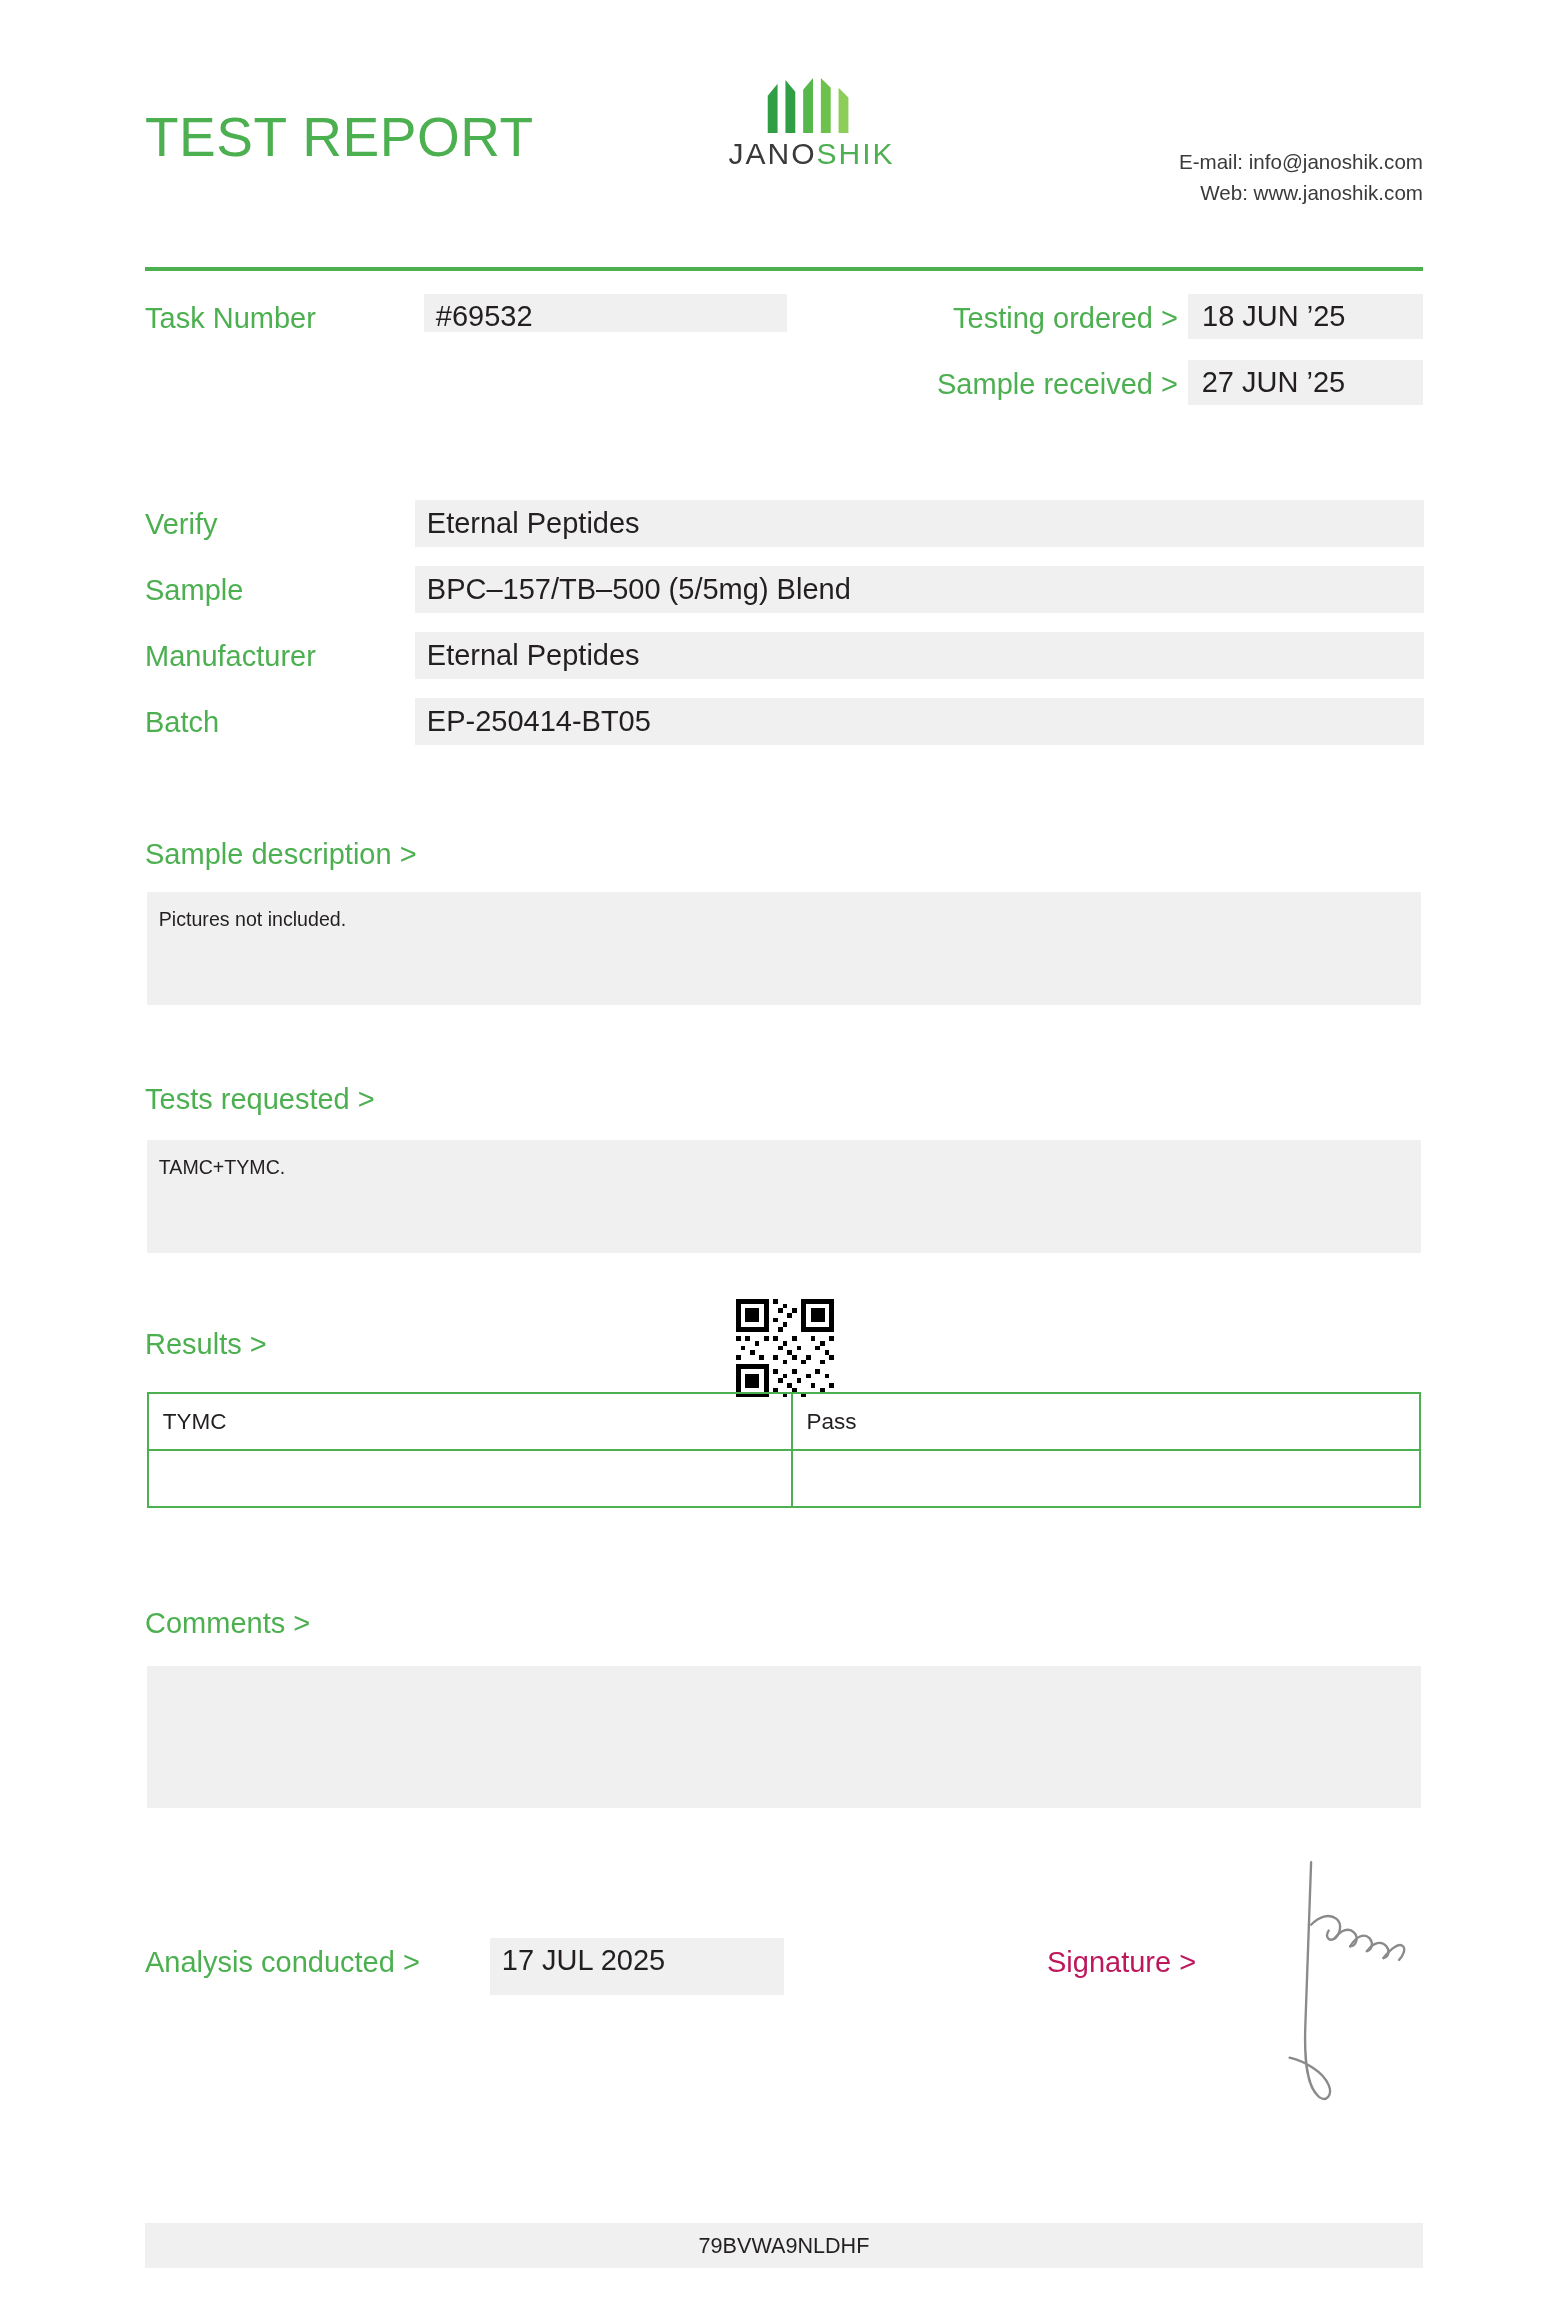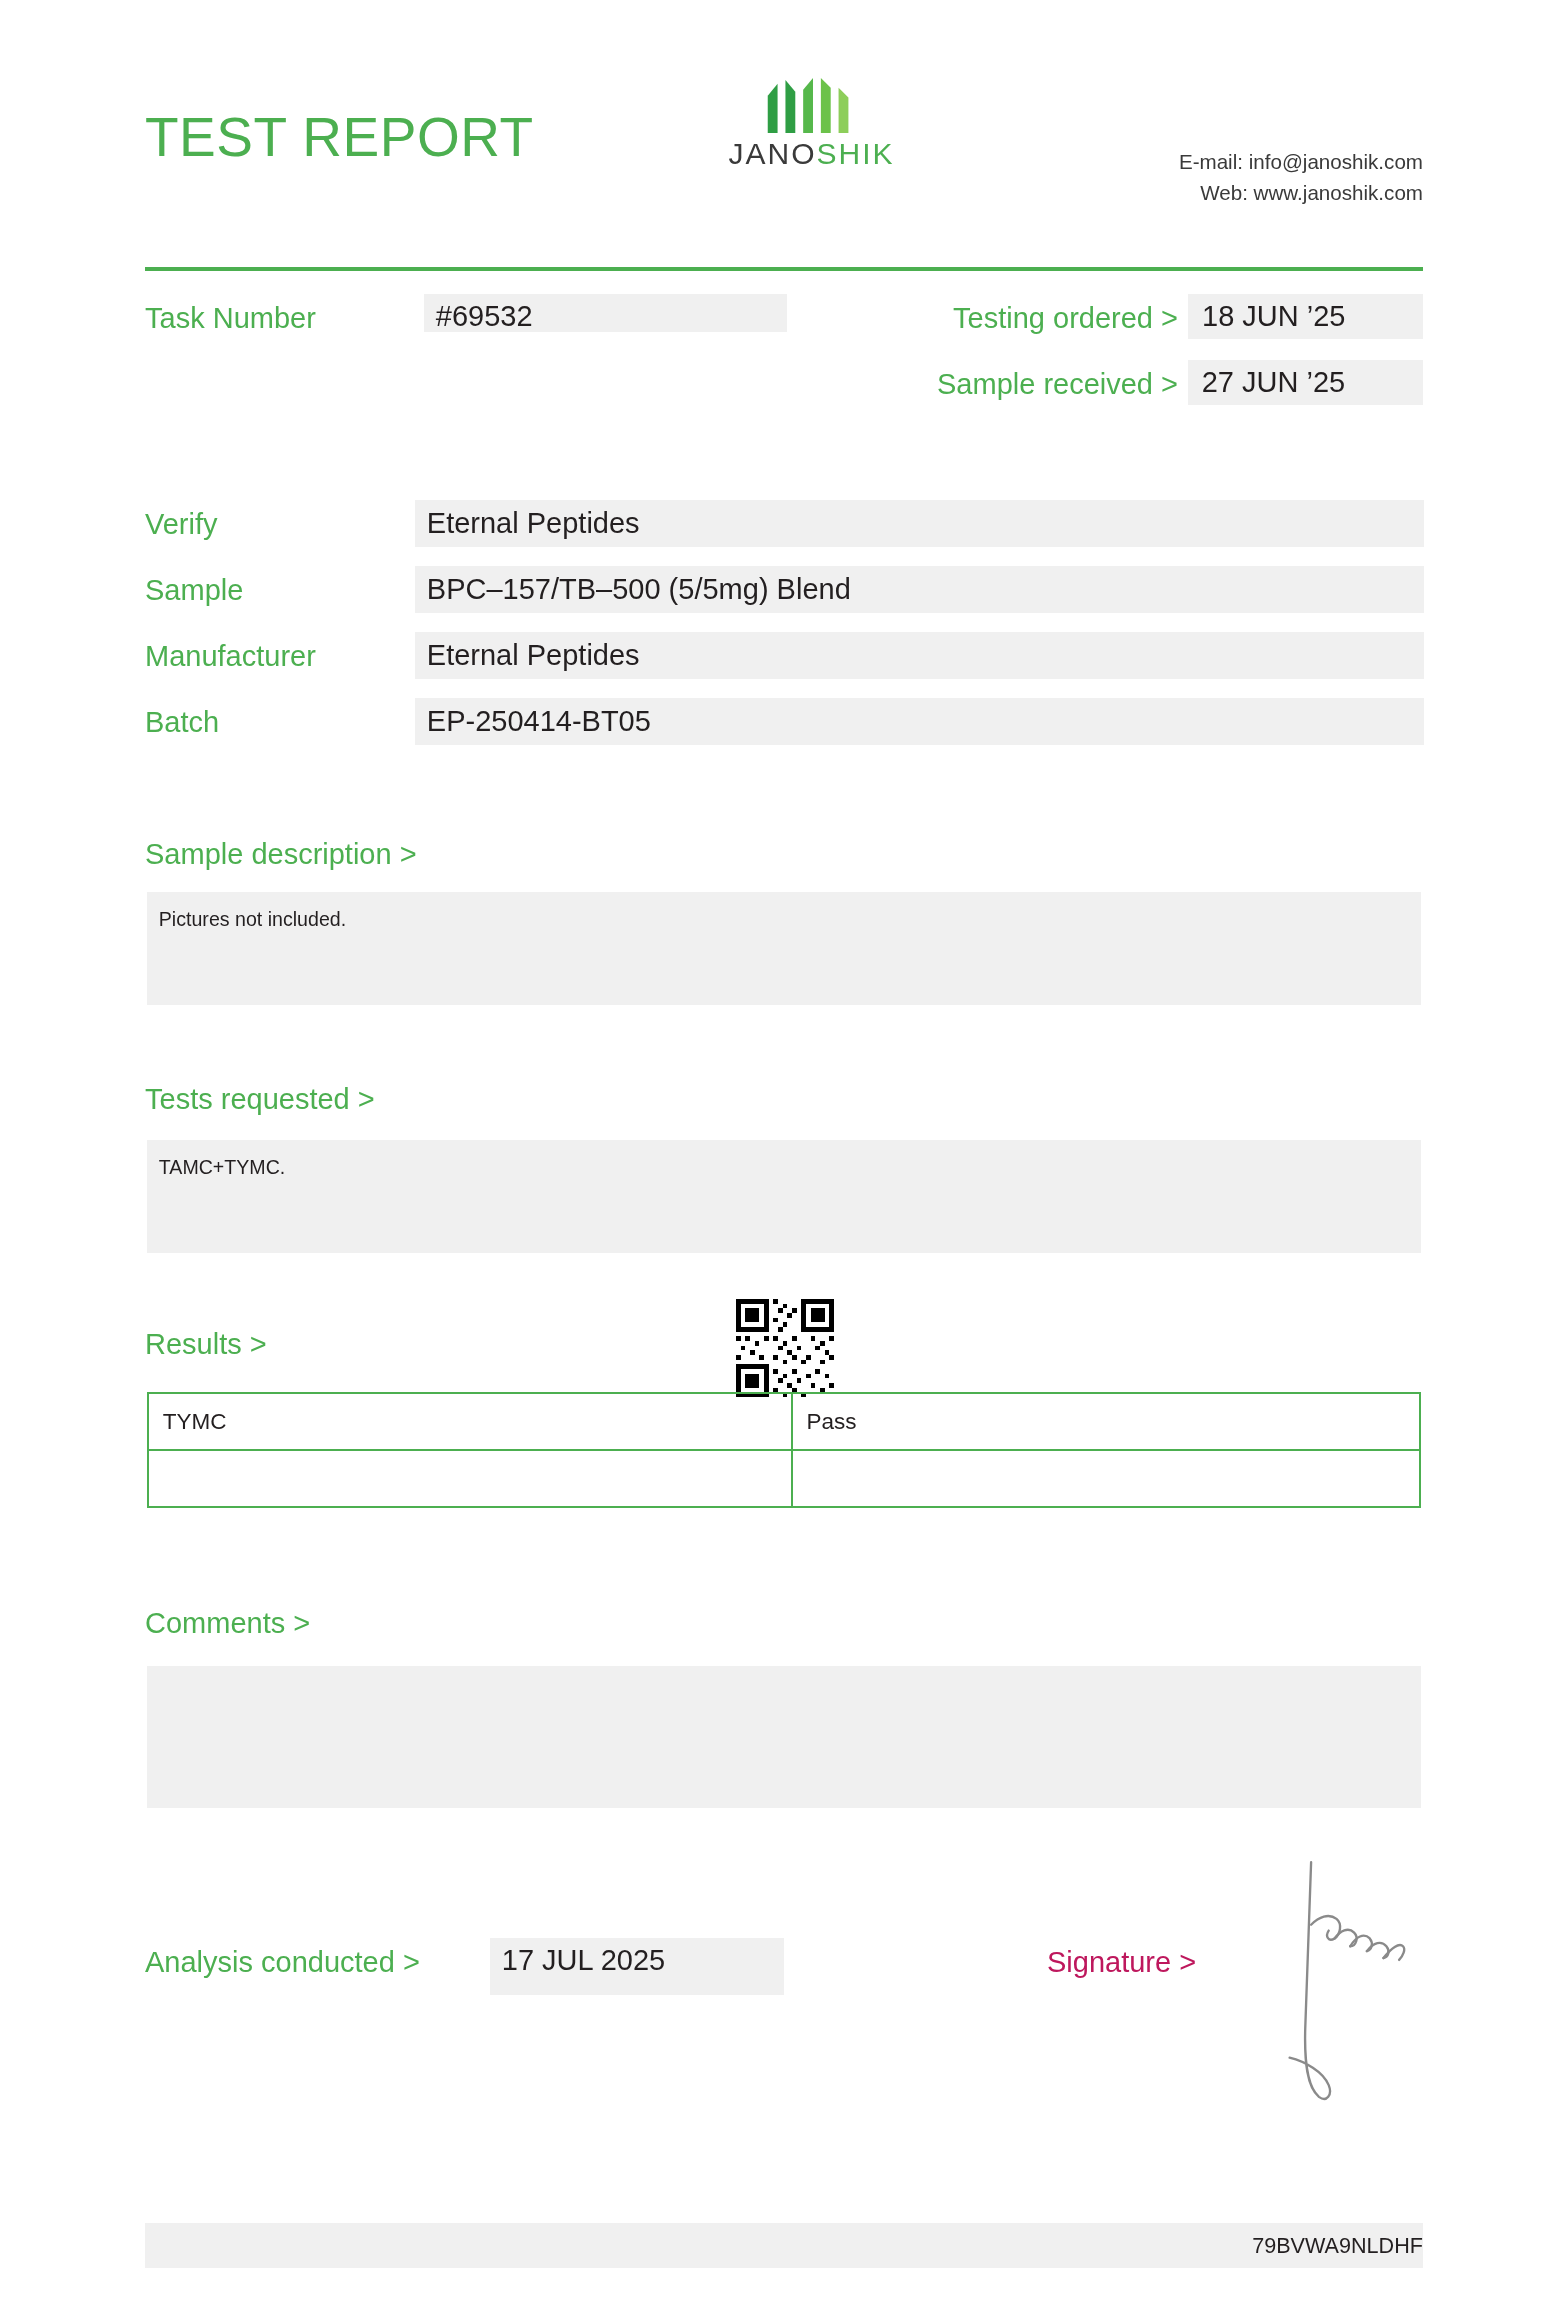--- a/index.html
+++ b/index.html
@@ -280,21 +280,21 @@
     font-size: 30px;
     white-space: nowrap;
   }
   .key-box {
     position: absolute;
     left: 0;
     top: 2223px;
     width: 1278px;
     height: 45px;
     background: #f0f0f0;
-    text-align: right;
+    text-align: center;
     font-size: 21.6px;
     line-height: 45px;
   }
 </style>
 </head>
 <body>
 
 <div class="page">
   <div class="content">
 

